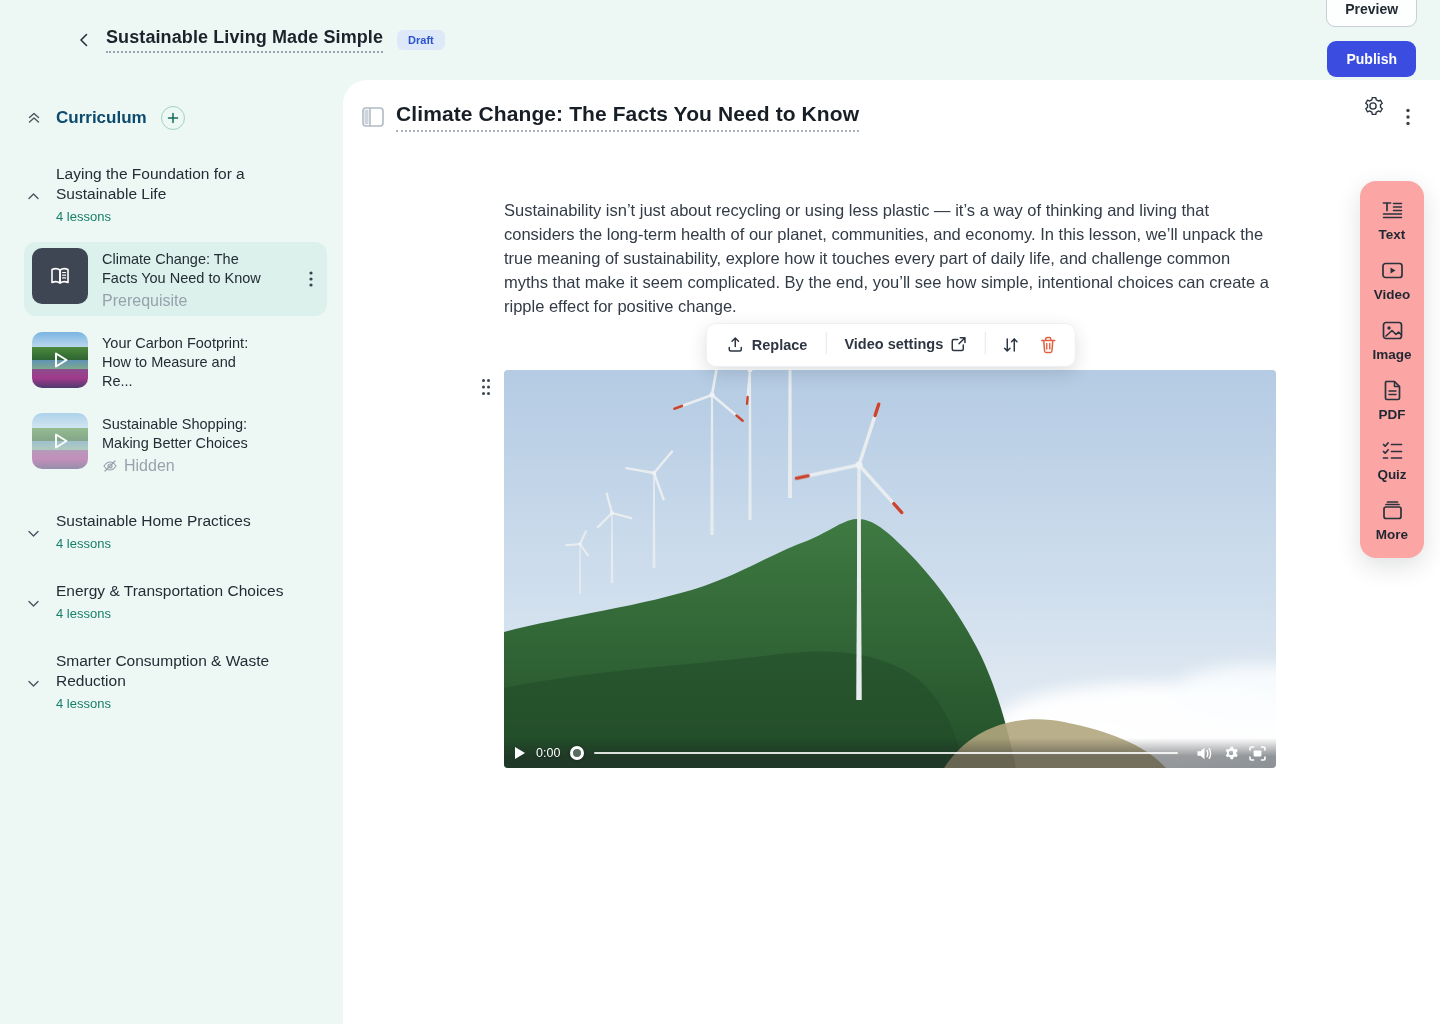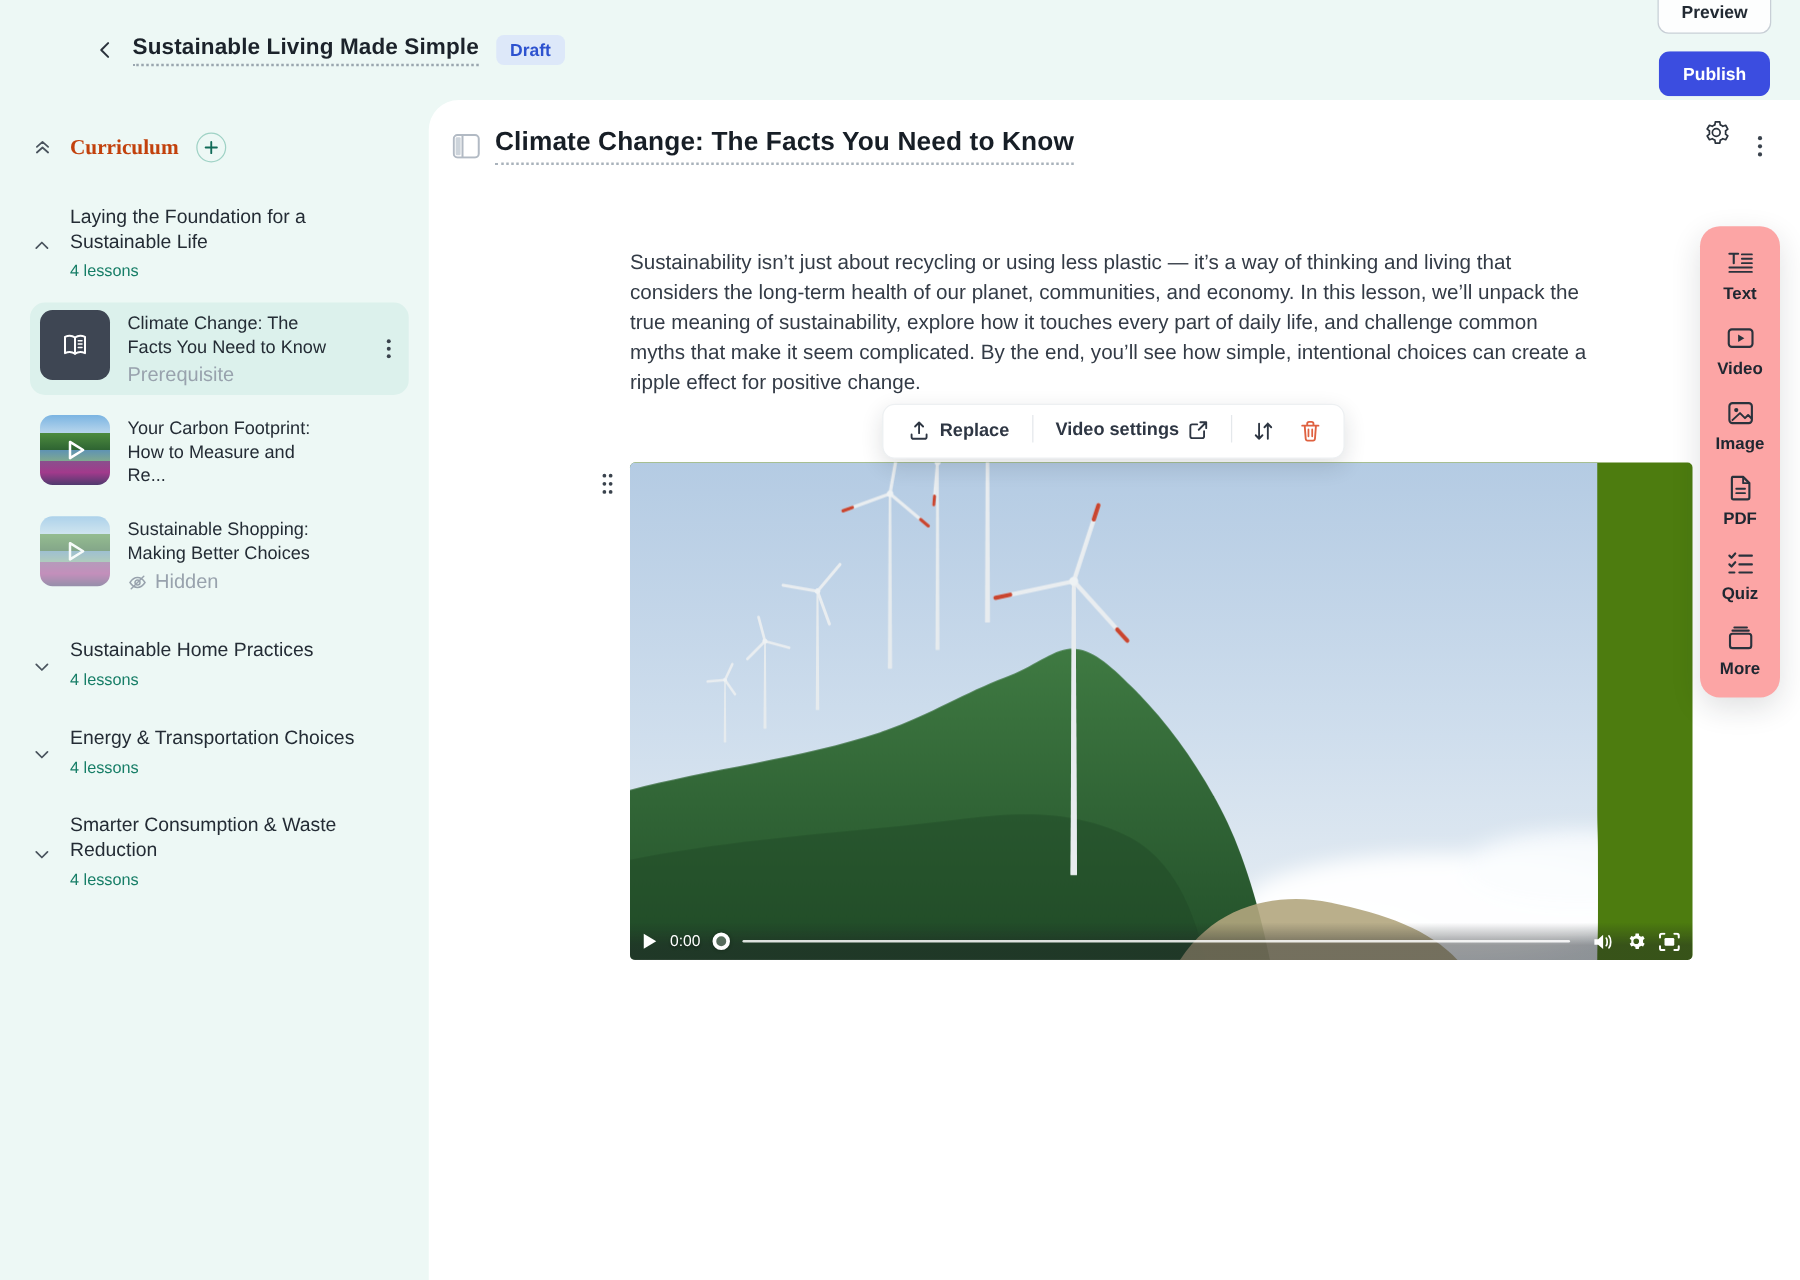--- a/index.html
+++ b/index.html
@@ -2,33 +2,33 @@
 <html><head>
 <meta charset="utf-8">
 <style>
   * { margin:0; padding:0; box-sizing:border-box; }
   html,body { width:1440px; height:1024px; font-family:"Liberation Sans", sans-serif; background:#edf8f5; overflow:hidden; color:#1f2730; }
 
   
   .app-header { position:absolute; top:0; left:0; width:1440px; height:80px; display:flex; align-items:center; padding:0 22px 0 22px; background:#edf8f5; z-index:5;margin-left:48px; }
   .back-btn { width:28px; height:28px; display:flex; align-items:center; justify-content:center; cursor:pointer; margin-right:8px; }
   .course-title { font-size:18px; font-weight:700; color:#1c232b; border-bottom:2px dotted #9aa6af; padding-bottom:3px; letter-spacing:.1px; cursor:text; }
-  .draft-badge { margin-left:14px; background:#dde8f9; color:#2d52cf; font-size:14px; font-weight:600; padding:4px 11px; border-radius:6px; }
+  .draft-badge { margin-left:14px; background:#dde8f9; color:#2d52cf; font-size:11px; font-weight:600; padding:4px 11px; border-radius:6px; }
   .header-right { margin-left:auto; display:flex; align-items:center; gap:14px;flex-direction:column; }
   .saved-status { display:flex; align-items:center; gap:7px; color:#69727d; font-size:14px; margin-right:4px; }
   .btn { font-size:14px; font-weight:600; border-radius:9px; padding:9px 18px; cursor:pointer; border:1px solid transparent; font-family:inherit; }
   .btn-preview { background:#fdfefe; border-color:#c8cfd6; color:#222a33; }
   .btn-publish { background:#3b4de0; color:#ffffff; }
   .gear-btn { width:30px; height:30px; display:flex; align-items:center; justify-content:center; cursor:pointer; margin-left:2px; }
 
   
   .sidebar { position:absolute; top:80px; left:0; width:343px; bottom:0; background:#edf8f5; padding:20px 16px 0 24px; overflow:hidden; }
   .curriculum-header { display:flex; align-items:center; gap:14px; margin:6px 0 34px 2px; }
   .collapse-all { cursor:pointer; display:flex; }
-  .curriculum-title { font-size:17px; font-weight:700; color:#c2410c;font-family:Liberation Serif, serif; }
+  .curriculum-title { font-size:17px; font-weight:700; color:#0c4a6e; }
   .add-circle { width:24px; height:24px; border:1.5px solid #9fd2c5; border-radius:50%; display:flex; align-items:center; justify-content:center; color:#116b58; font-size:16px; cursor:pointer; line-height:1; }
 
   .section { margin-bottom:30px; }
   .section-header { display:flex; gap:15px; cursor:pointer; padding-left:2px; }
   .section-chevron { flex:0 0 auto; margin-top:4px; display:flex; align-self:center; }
   .section-header.expanded .section-chevron { align-self:center; }
   .section-title { font-size:15.5px; font-weight:500; color:#242c35; line-height:20px; max-width:235px; }
   .section-meta { font-size:13px; color:#177e67; margin-top:5px; }
 
   .lesson-list { margin:18px 0 6px 0; }
@@ -53,21 +53,21 @@
 
   .intro-paragraph { position:absolute; left:161px; top:118px; width:774px; font-size:16.5px; line-height:24px; color:#333b46; cursor:text; }
 
   .video-toolbar { position:absolute; top:243px; left:548px; transform:translateX(-50%); background:#ffffff; border:1px solid #edf0f2; border-radius:10px; box-shadow:0 6px 18px rgba(25,35,45,.14); display:flex; align-items:flex-start; padding:8px 10px; gap:4px; z-index:4; }
   .vt-btn { display:flex; align-items:center; gap:8px; font-size:14.5px; font-weight:600; color:#2e3643; padding:4px 10px; border-radius:6px; cursor:pointer; white-space:nowrap; }
   .vt-divider { width:1px; height:22px; background:#e4e8eb; margin:0 4px; }
   .vt-icon-btn { padding:4px 8px; display:flex; align-items:center; cursor:pointer; border-radius:6px; }
 
   .drag-handle { position:absolute; left:134px; top:294px; cursor:grab; padding:4px; }
 
-  .video-wrap { position:absolute; left:161px; top:290px; width:850px; height:398px; border-radius:4px; overflow:hidden; background:#4d7c0f; }
+  .video-wrap { position:absolute; left:161px; top:290px; width:772px; height:398px; border-radius:4px; overflow:hidden; background:#e5e5e5; }
   .video-wrap svg.scene { display:block; }
   .vplayer-bar { position:absolute; left:0; right:0; bottom:0; height:30px; display:flex; align-items:center; gap:10px; padding:0 10px; background:linear-gradient(180deg, rgba(30,34,38,0) 0%, rgba(30,34,38,.45) 60%); color:#fff; }
   .v-time { font-size:12.5px; color:#fff; text-shadow:0 1px 2px rgba(0,0,0,.4); }
   .v-knob { width:14px; height:14px; border-radius:50%; border:3px solid #fff; background:rgba(255,255,255,.25); flex:0 0 auto; cursor:pointer; box-shadow:0 0 3px rgba(0,0,0,.35); }
   .v-track { flex:1; height:2px; background:rgba(255,255,255,.85); border-radius:2px; margin-right:8px; cursor:pointer; }
   .v-icon { display:flex; align-items:center; cursor:pointer; }
 
   
   .tools-panel { position:absolute; right:16px; top:181px; width:64px; background:#fca5a5; border-radius:16px; box-shadow:0 8px 24px rgba(25,35,45,.14); padding:14px 0 12px 0; display:flex; flex-direction:column; align-items:center; gap:9px; z-index:6; }
   .tool-item { display:flex; flex-direction:column; align-items:center; gap:5px; cursor:pointer; width:100%; padding:4px 0; }

